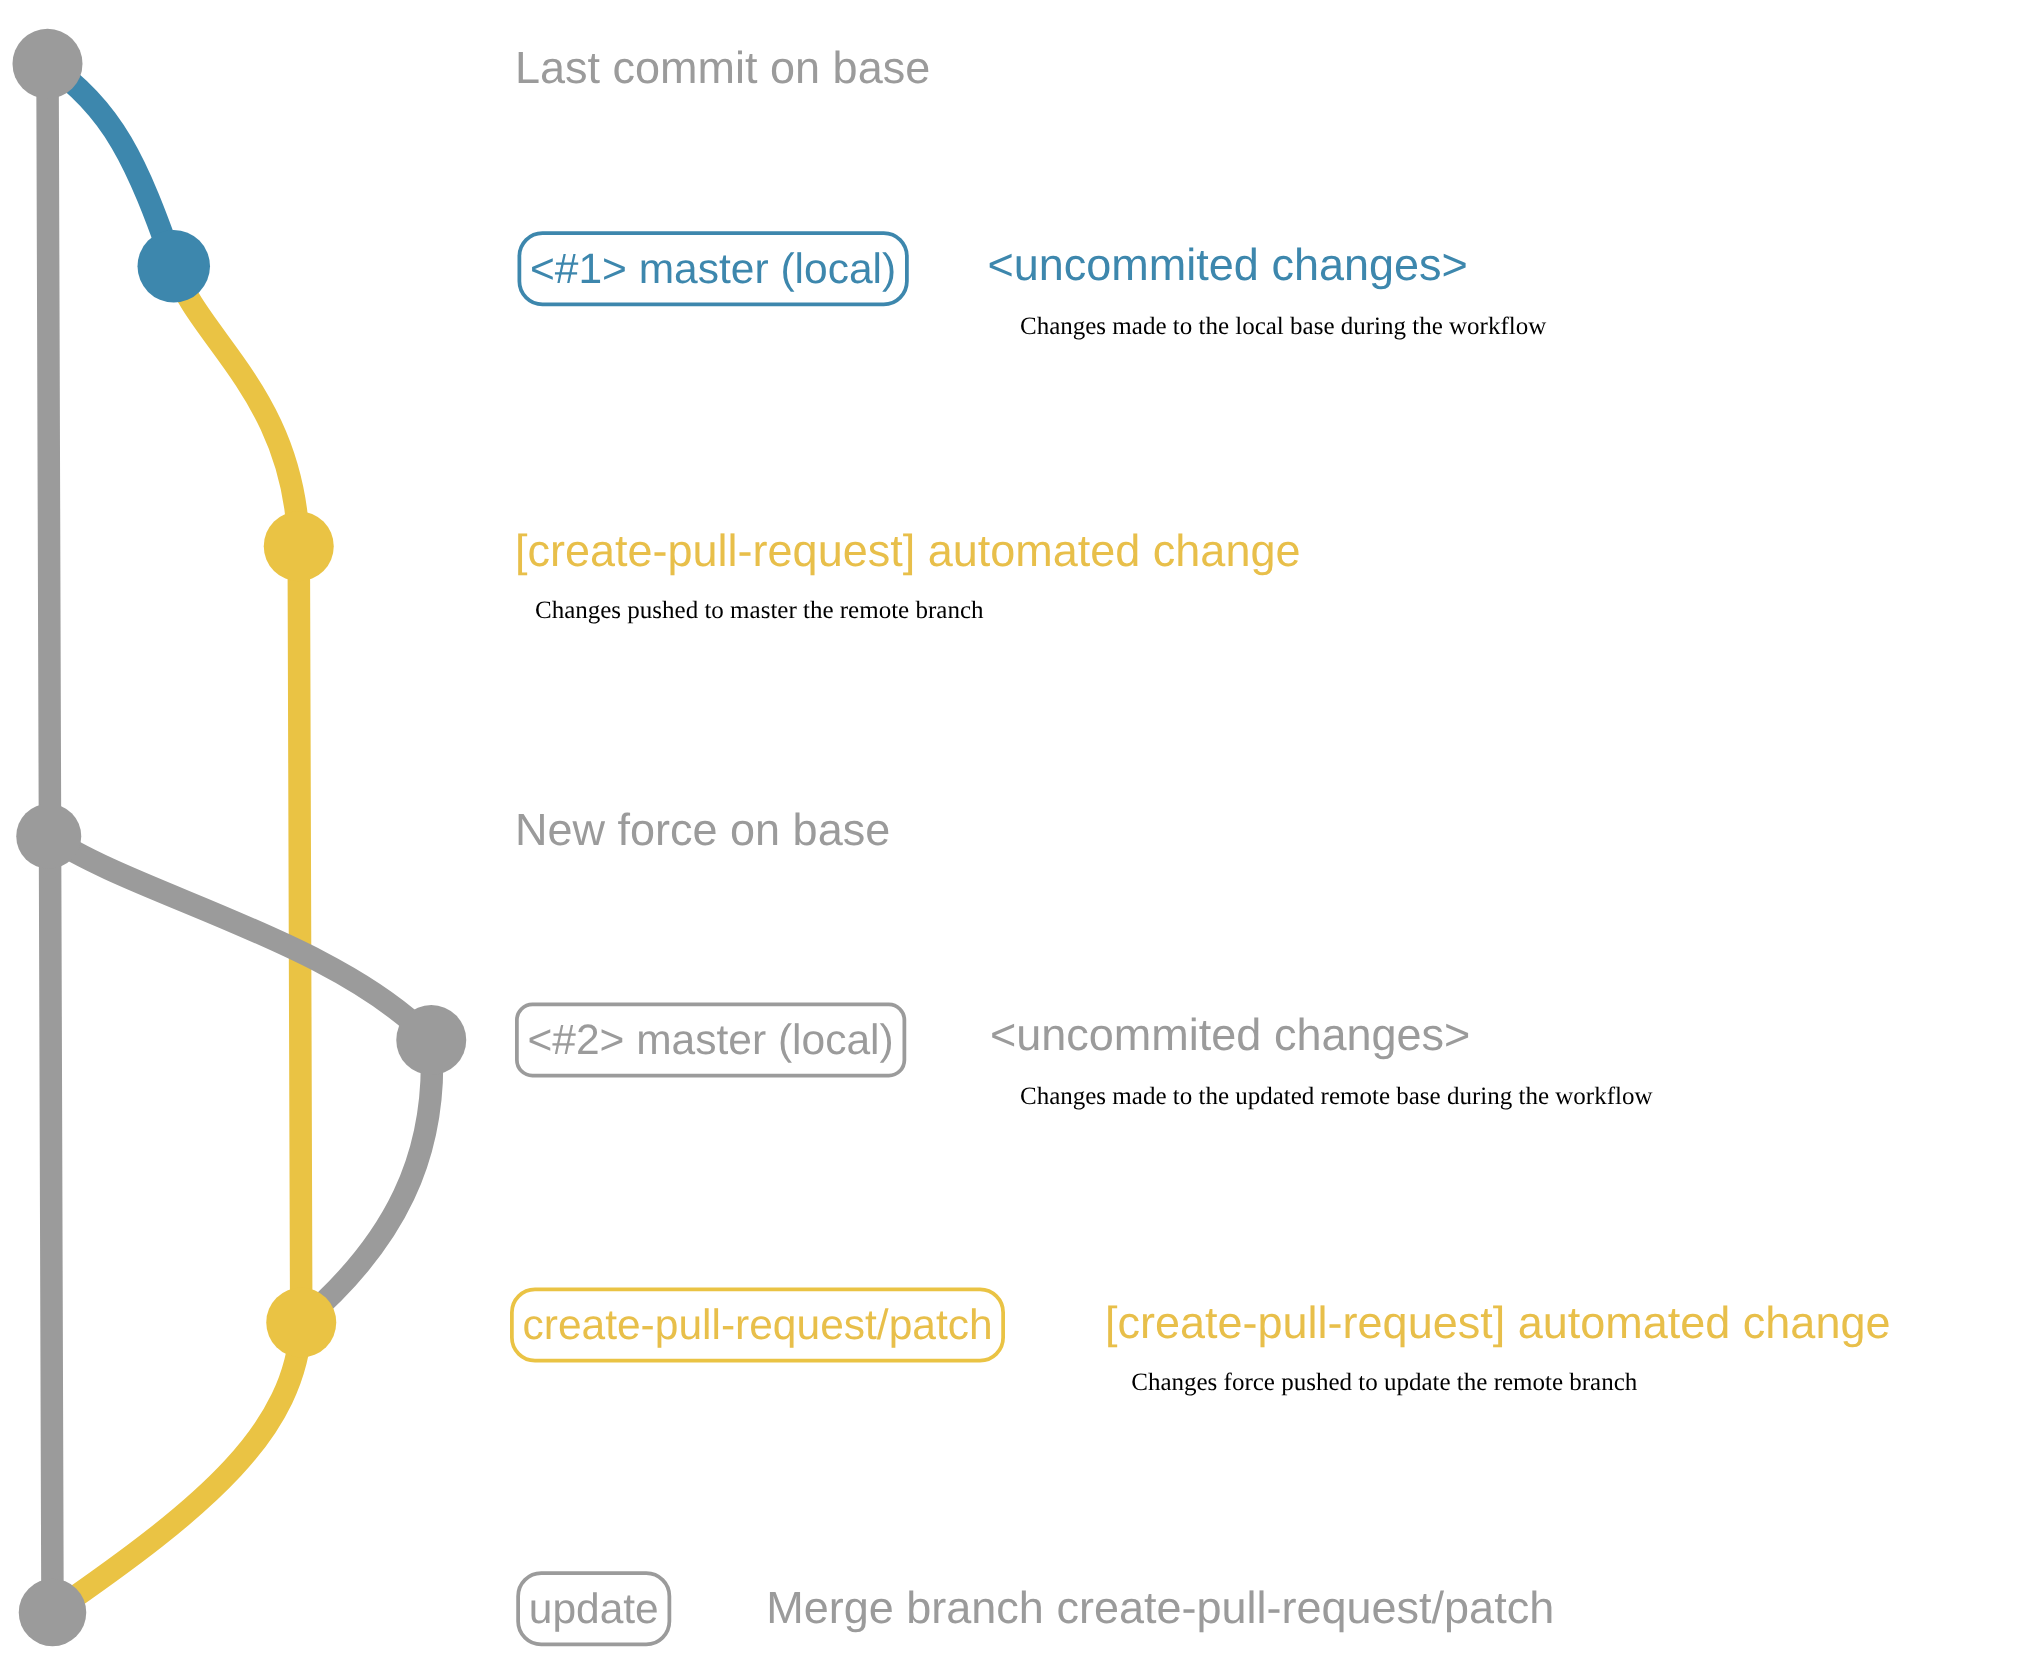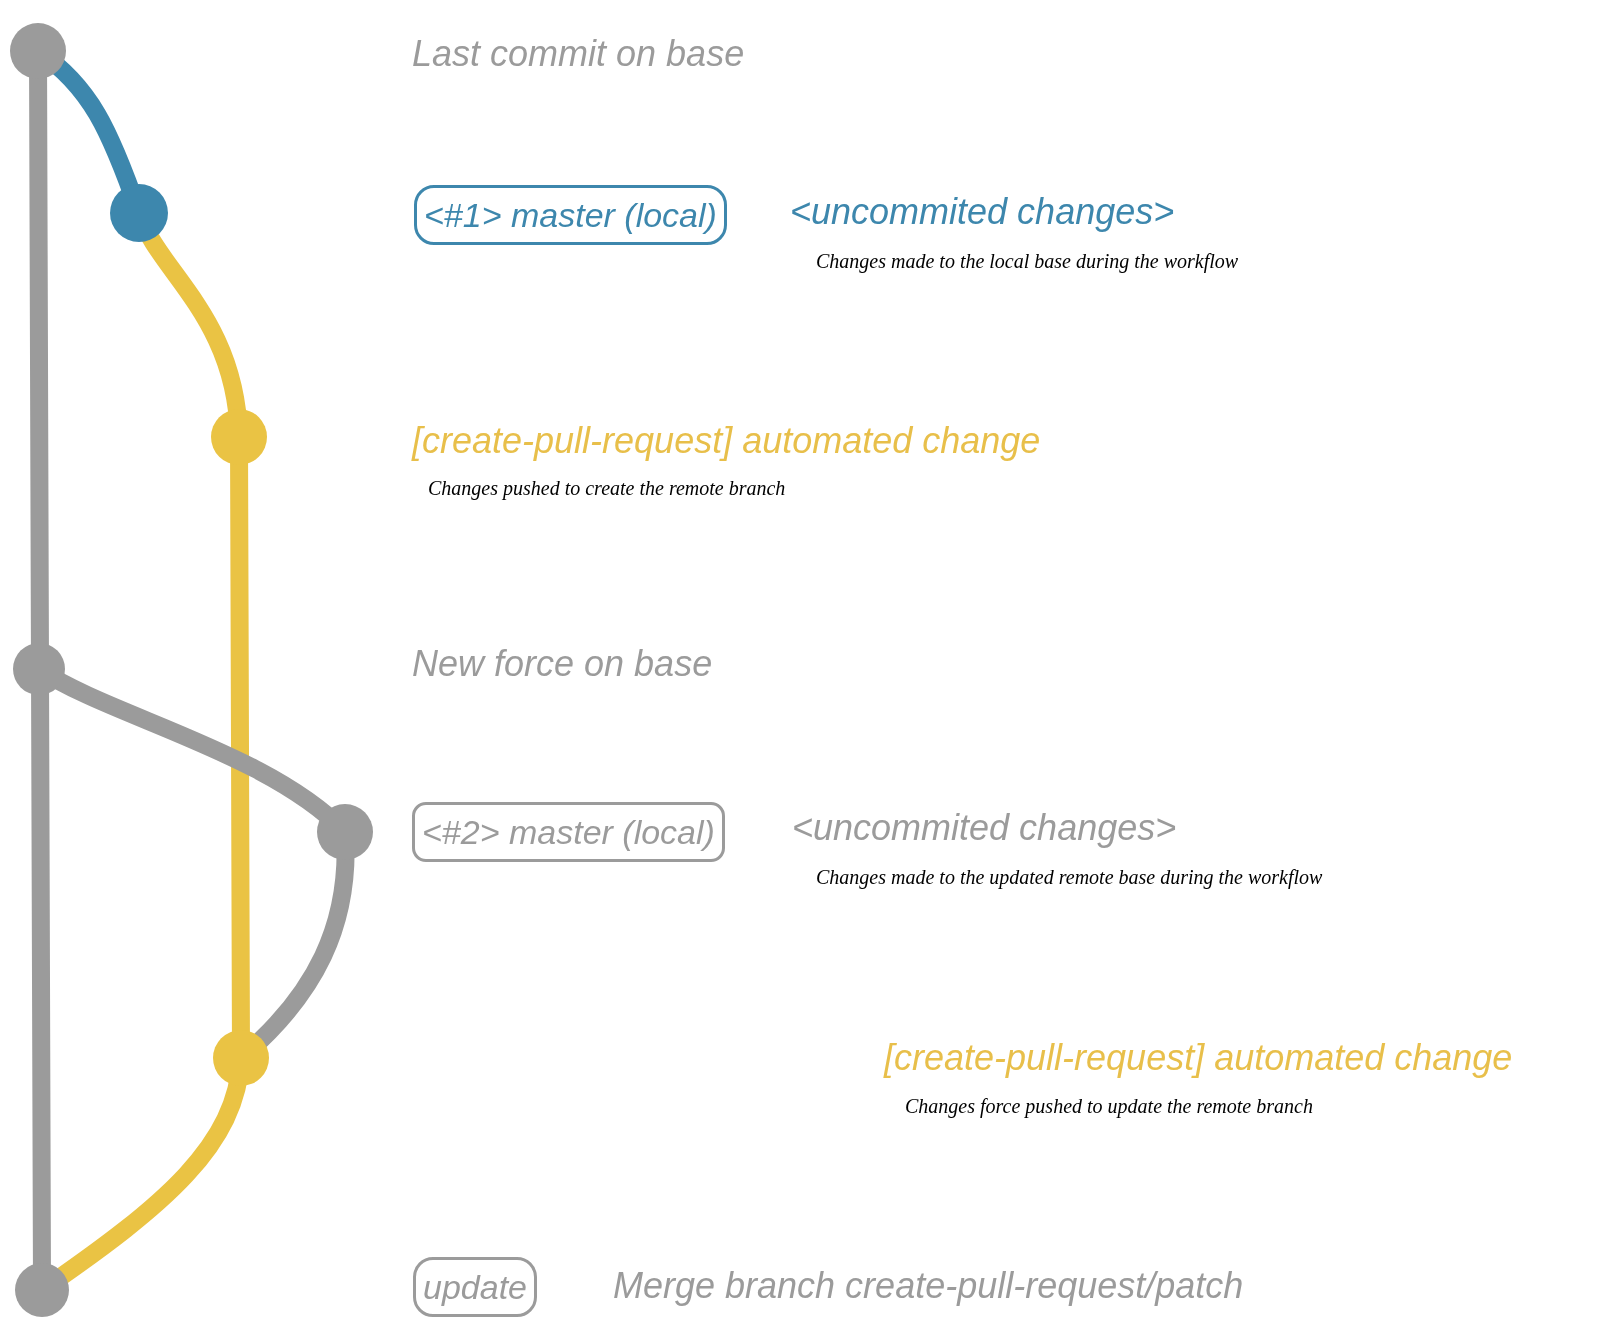--- a/index.html
+++ b/index.html
@@ -1,21 +1,21 @@
 <!DOCTYPE html>
 <html style="--gray: #9b9b9b; --blue: #3d87ad; --yellow: #eac344; --yellow_text: #e8bf4a; --desc: #000000; --background: #ffffff;"><head>
 <meta charset="utf-8">
 <style>
   :root{
     --gray:#9b9b9b; --blue:#3d87ad; --yellow:#eac344; --yellow_text:#e8bf4a;
     --desc:#000000; --background:#ffffff;
   }
   html,body{margin:0;padding:0;background:var(--background);}
   .stage{position:relative;width:1618px;height:1319px;background:var(--background);overflow:hidden;
-         font-family:"Liberation Sans",sans-serif;font-style:italic;}
+         font-family:"Liberation Sans",sans-serif;}
   .graph-svg{position:absolute;left:0;top:0;width:1618px;height:1344px;}
   .stroke-gray{stroke:var(--gray);} .stroke-blue{stroke:var(--blue);} .stroke-yellow{stroke:var(--yellow);}
   .fill-gray{fill:var(--gray);} .fill-blue{fill:var(--blue);} .fill-yellow{fill:var(--yellow);}
   .branch{fill:none;stroke-width:18;stroke-linecap:round;}
 
   .lbl{position:absolute;font-size:36px;white-space:nowrap;transform:translateY(-50%);line-height:1;}
   .lbl.gray{color:var(--gray);}
   .lbl.blue{color:var(--blue);}
   .lbl.yellow{color:var(--yellow_text);}
   .serif{position:absolute;font-family:"Liberation Serif",serif;font-size:20px;color:var(--desc);
@@ -47,27 +47,28 @@
     <circle class="fill-gray" cx="42" cy="1290" r="27"></circle>
   </svg>
 
   <div class="lbl gray" style="left:412px;top:54px;">Last commit on base</div>
 
   <div class="badge blue" style="left:414px;top:215px;">&lt;#1&gt; master (local)</div>
   <div class="lbl blue" style="left:790px;top:212px;">&lt;uncommited changes&gt;</div>
   <div class="serif" style="left:816px;top:261px;">Changes made to the local base during the workflow</div>
 
   <div class="lbl yellow" style="left:412px;top:441px;">[create-pull-request] automated change</div>
-  <div class="serif" style="left:428px;top:488px;">Changes pushed to create the remote branch</div>
+  <div class="serif" style="left:428px;top:488px;">Changes pushed to master the remote branch</div>
 
   <div class="lbl gray" style="left:412px;top:664px;">New force on base</div>
 
   <div class="badge gray" style="left:412px;top:832px;border-radius:14px;">&lt;#2&gt; master (local)</div>
   <div class="lbl gray" style="left:792px;top:828px;">&lt;uncommited changes&gt;</div>
   <div class="serif" style="left:816px;top:877px;">Changes made to the updated remote base during the workflow</div>
 
+  <div class="badge yellow" style="left:408px;top:1060px;">create-pull-request/patch</div>
   <div class="lbl yellow" style="left:884px;top:1058px;">[create-pull-request] automated change</div>
   <div class="serif" style="left:905px;top:1106px;">Changes force pushed to update the remote branch</div>
 
   <div class="badge gray" style="left:413px;top:1287px;">update</div>
   <div class="lbl gray" style="left:588px;top:1286px;margin-left:25px;">Merge branch create-pull-request/patch</div>
 
 </div>
 
 </body></html>

